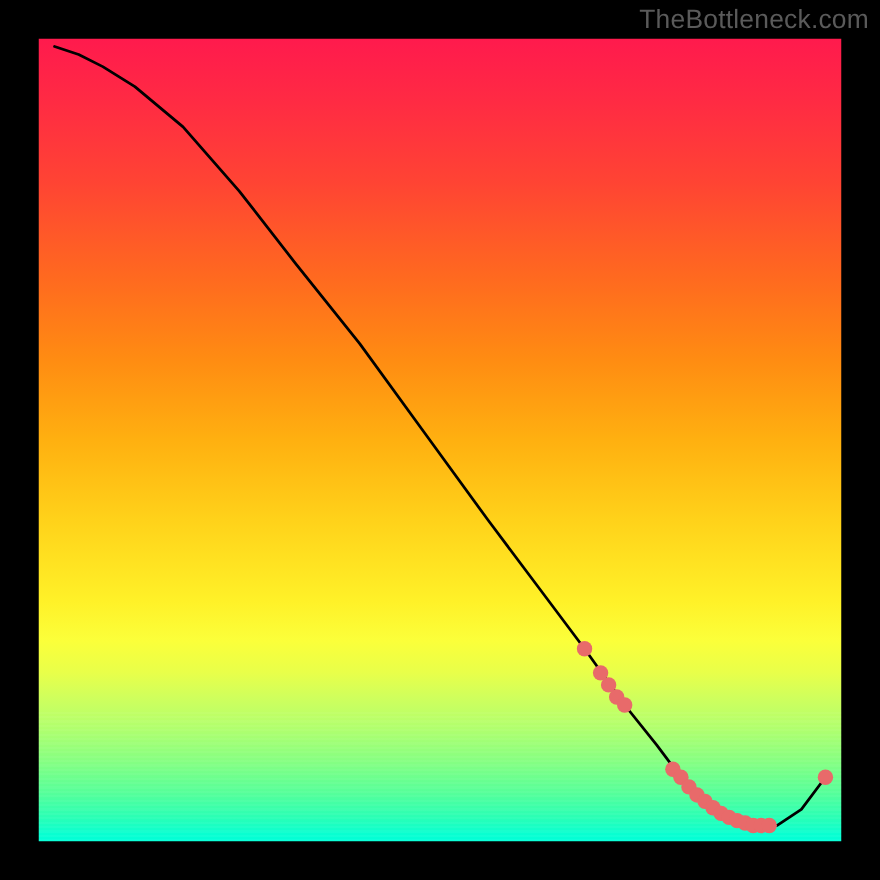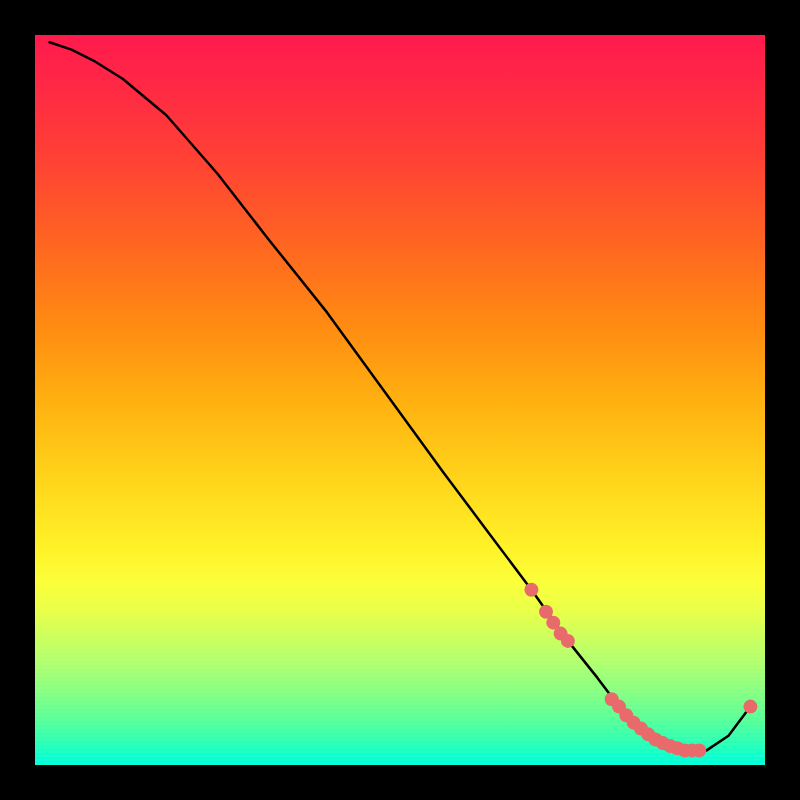--- a/index.html
+++ b/index.html
@@ -81,20 +81,21 @@
   svg.plot {
     position: absolute;
     inset: 0;
   }
 </style>
 </head>
 <body>
 
 <div class="frame">
 
+  <div class="watermark">TheBottleneck.com</div>
 
   <div class="plot-area">
     <div class="gradient-bg"></div>
     <div class="stripes"></div>
 
     <svg class="plot" viewBox="0 0 730 730" preserveAspectRatio="none">
       <path id="curve-path" fill="none" stroke="#000" stroke-width="2.5" stroke-linecap="round" stroke-linejoin="round" d="M14.60 7.30 L36.50 14.60 L58.40 25.55 L87.60 43.80 L131.40 80.30 L182.50 138.70 L233.60 204.40 L292.00 277.40 L350.40 357.70 L408.80 438.00 L452.60 496.40 L496.40 554.80 L532.90 605.90 L562.10 642.40 L584.00 671.60 L605.90 693.50 L627.80 708.10 L649.70 715.40 L671.60 715.40 L693.50 700.80 L715.40 671.60"></path>
       <g id="markers">
           <circle cx="496.40" cy="554.80" r="7" fill="#e86a6a"></circle>
           <circle cx="511.00" cy="576.70" r="7" fill="#e86a6a"></circle>

